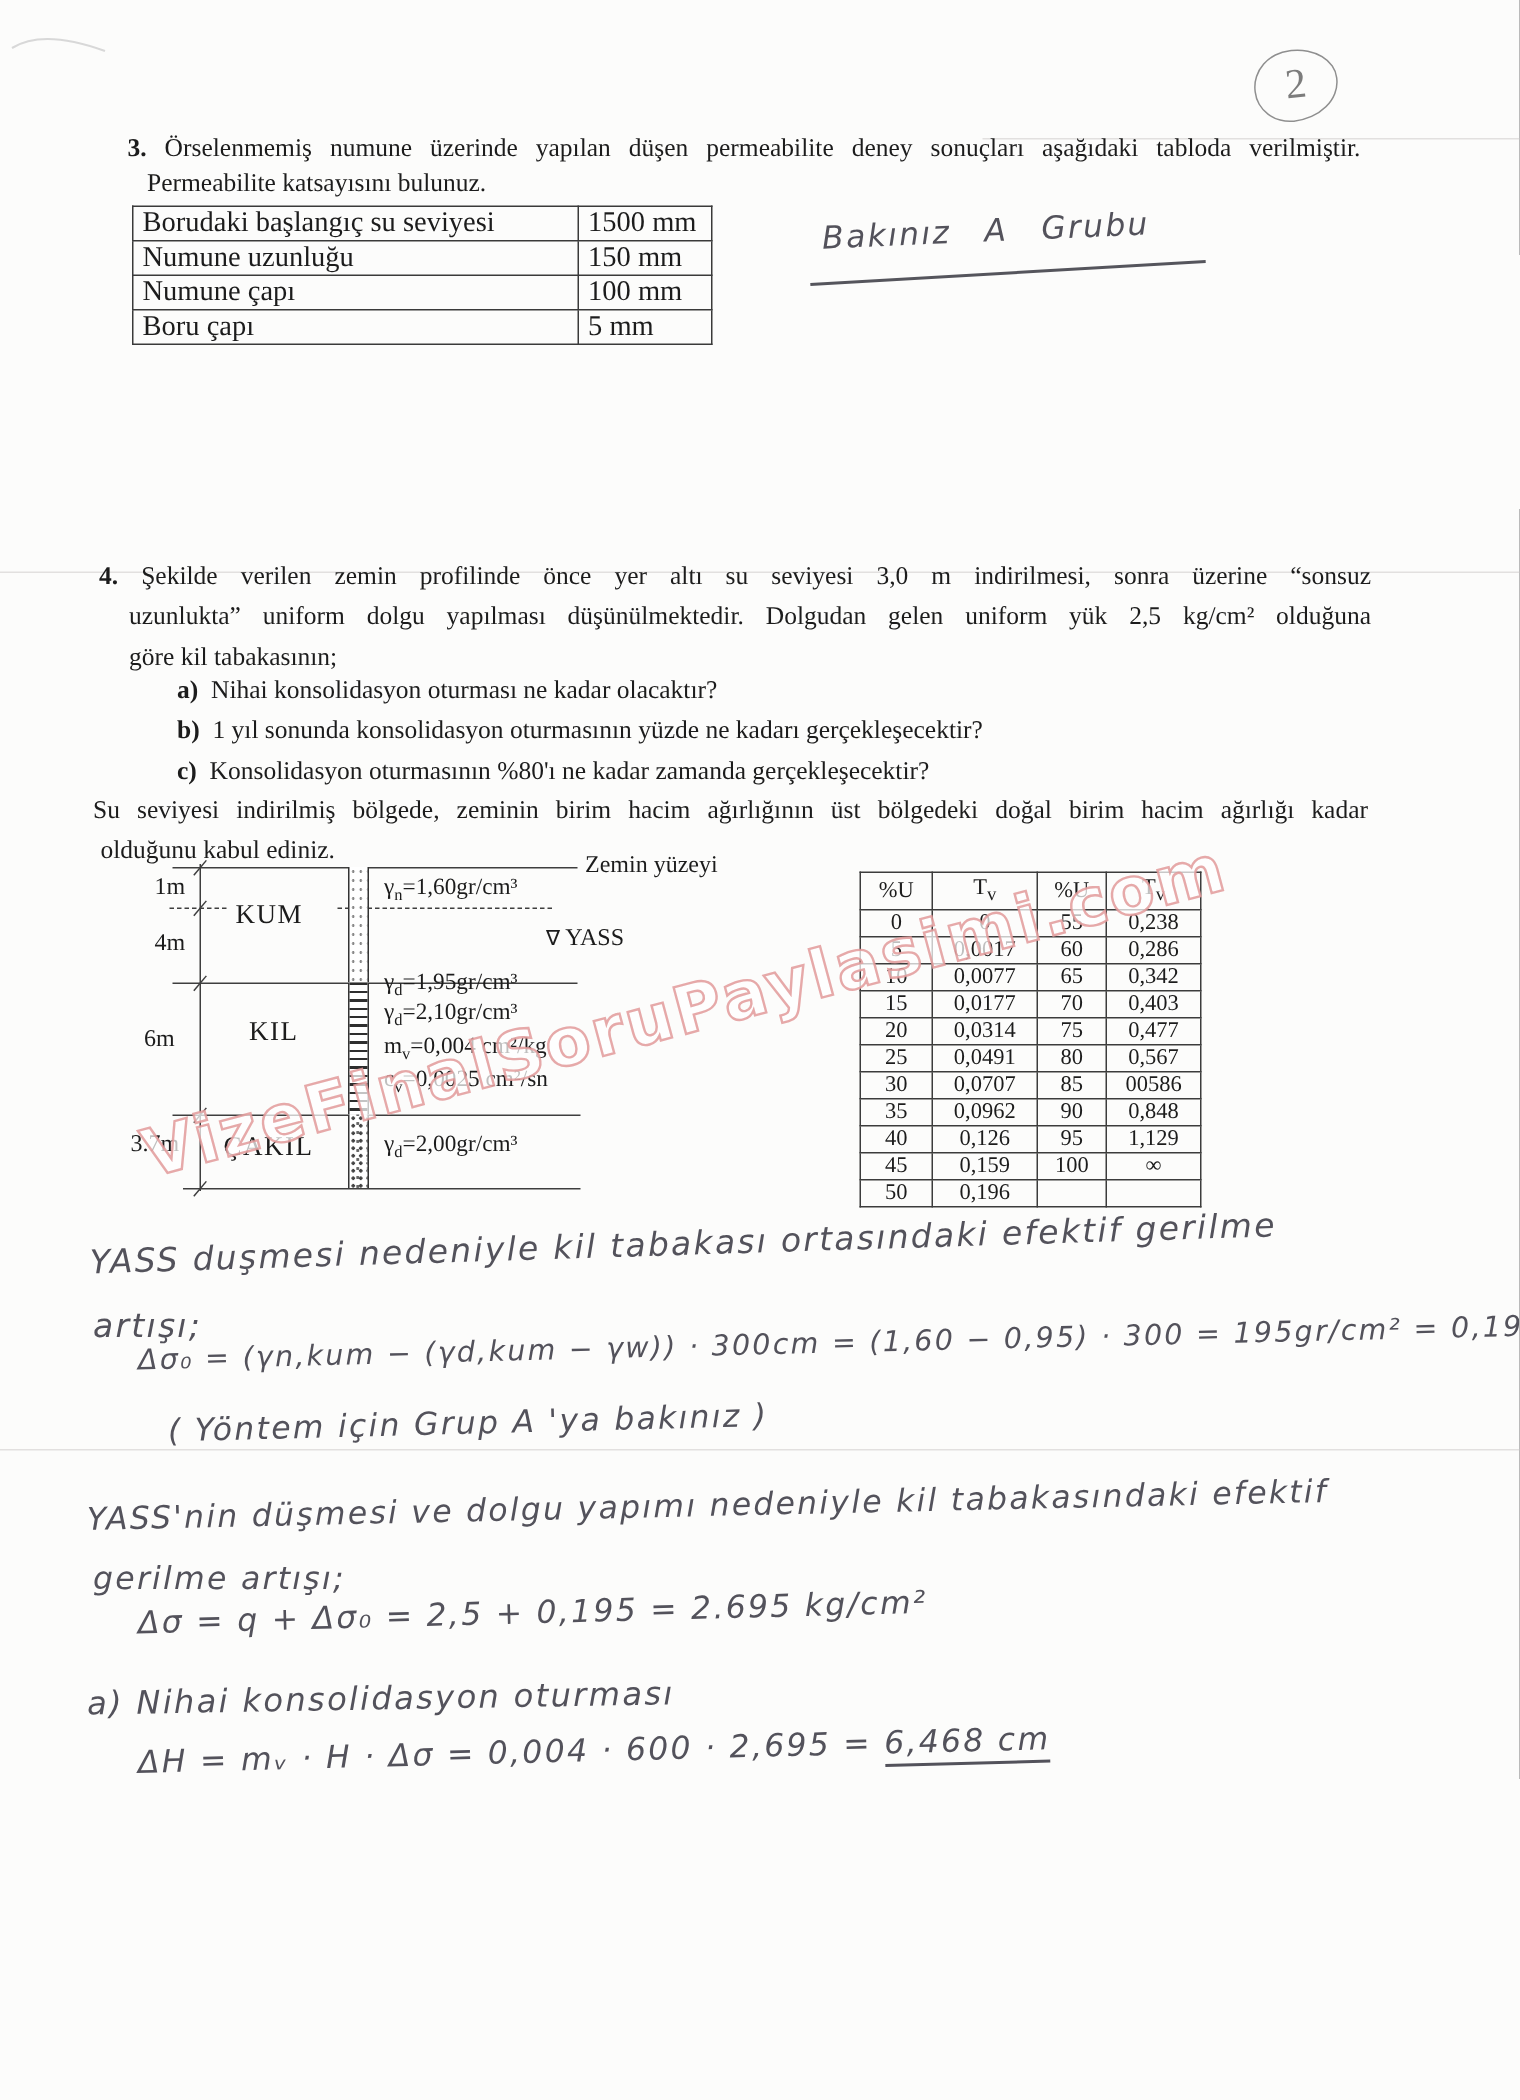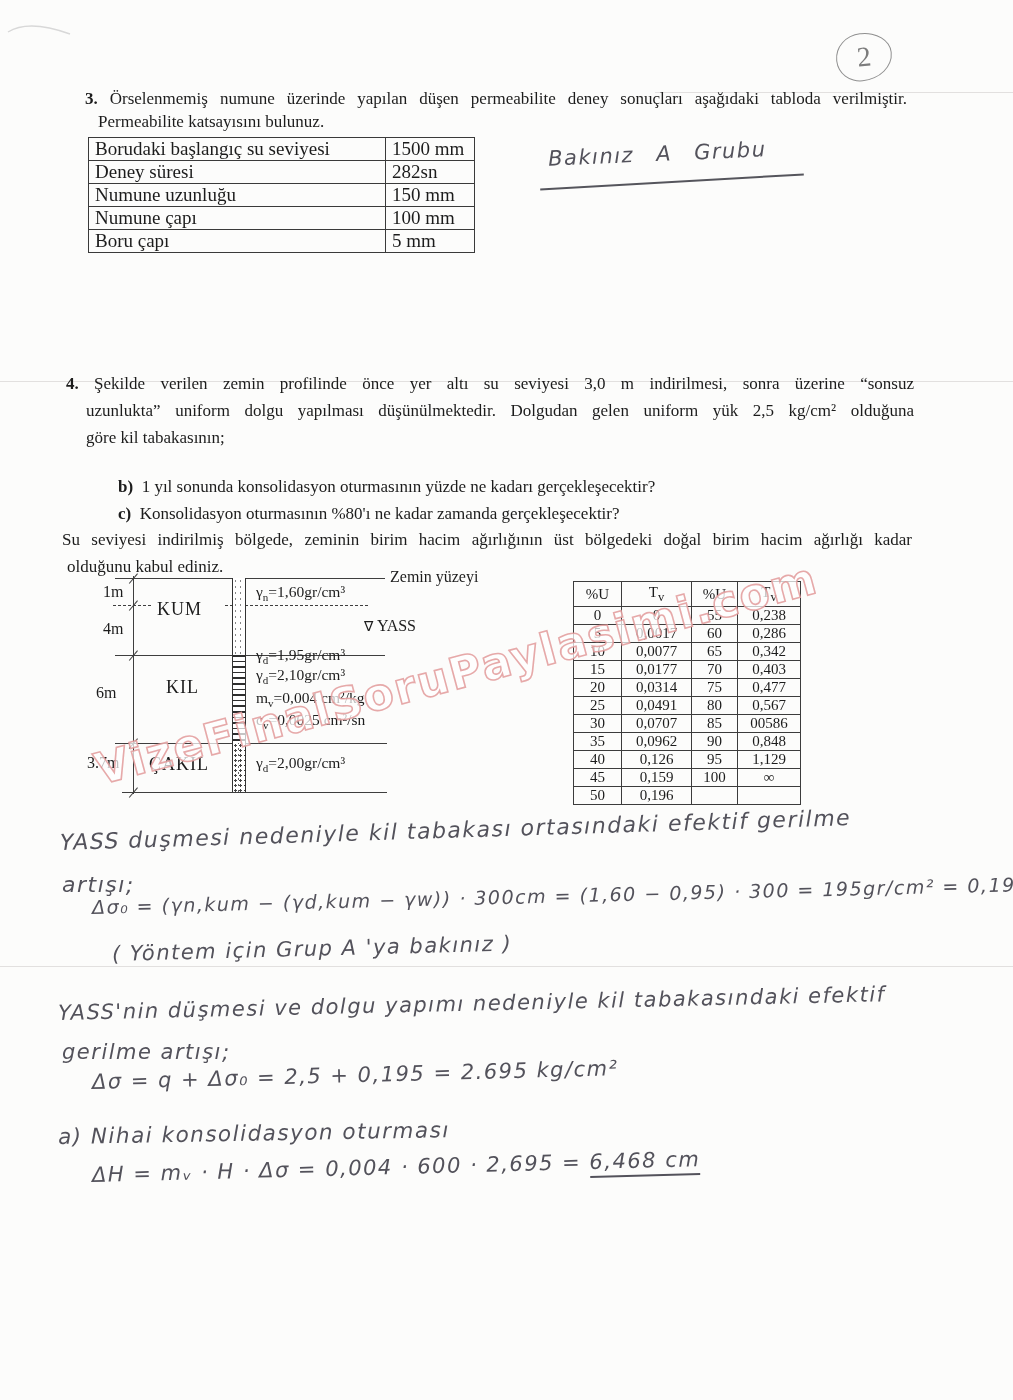--- a/index.html
+++ b/index.html
@@ -74,24 +74,20 @@
   </div>
   <div class="abs print" style="left:98px;top:112px;font-size:17px;">Permeabilite katsayısını bulunuz.</div>
 
   <table class="q3t abs" style="left:88px;top:137px;">
     <tbody>
         <tr>
       <td class="lab">Borudaki başlangıç su seviyesi</td>
       <td class="val">1500 mm</td>
     </tr>
     <tr>
-      <td class="lab">Deney süresi</td>
-      <td class="val">282sn</td>
-    </tr>
-    <tr>
       <td class="lab">Numune uzunluğu</td>
       <td class="val">150 mm</td>
     </tr>
     <tr>
       <td class="lab">Numune çapı</td>
       <td class="val">100 mm</td>
     </tr>
     <tr>
       <td class="lab">Boru çapı</td>
       <td class="val">5 mm</td>
@@ -102,20 +98,24 @@
   <div class="hw" style="left:548px;top:142px;font-size:21px;word-spacing:14px;transform:rotate(-2.5deg);">Bakınız  A  Grubu</div>
   <div class="abs" style="left:540px;top:181px;width:264px;height:1.7px;background:#55555c;transform:rotate(-3.3deg);"></div>
 
   <div class="abs print jline" style="left:66px;top:374px;width:848px;font-size:17px;">
     <span class="bold">4.</span>
     <span>Şekilde verilen zemin profilinde önce yer altı su seviyesi 3,0 m indirilmesi, sonra üzerine “sonsuz</span>
   </div>
   <div class="abs print jline" style="left:86px;top:401px;width:828px;font-size:17px;">uzunlukta” uniform dolgu yapılması düşünülmektedir. Dolgudan gelen uniform yük 2,5 kg/cm² olduğuna</div>
   <div class="abs print" style="left:86px;top:428px;font-size:17px;">göre kil tabakasının;</div>
 
+  <div class="abs print" style="left:118px;top:450px;font-size:17px;">
+    <span class="bold">a)</span>&nbsp;
+    <span>Nihai konsolidasyon oturması ne kadar olacaktır?</span>
+  </div>
   <div class="abs print" style="left:118px;top:477px;font-size:17px;">
     <span class="bold">b)</span>&nbsp;
     <span>1 yıl sonunda konsolidasyon oturmasının yüzde ne kadarı gerçekleşecektir?</span>
   </div>
   <div class="abs print" style="left:118px;top:504px;font-size:17px;">
     <span class="bold">c)</span>&nbsp;
     <span>Konsolidasyon oturmasının %80'ı ne kadar zamanda gerçekleşecektir?</span>
   </div>
   <div class="abs print jline" style="left:62px;top:530px;width:850px;font-size:17px;">Su seviyesi indirilmiş bölgede, zeminin birim hacim ağırlığının üst bölgedeki doğal birim hacim ağırlığı kadar</div>
   <div class="abs print" style="left:67px;top:557px;font-size:17px;">olduğunu kabul ediniz.</div>

